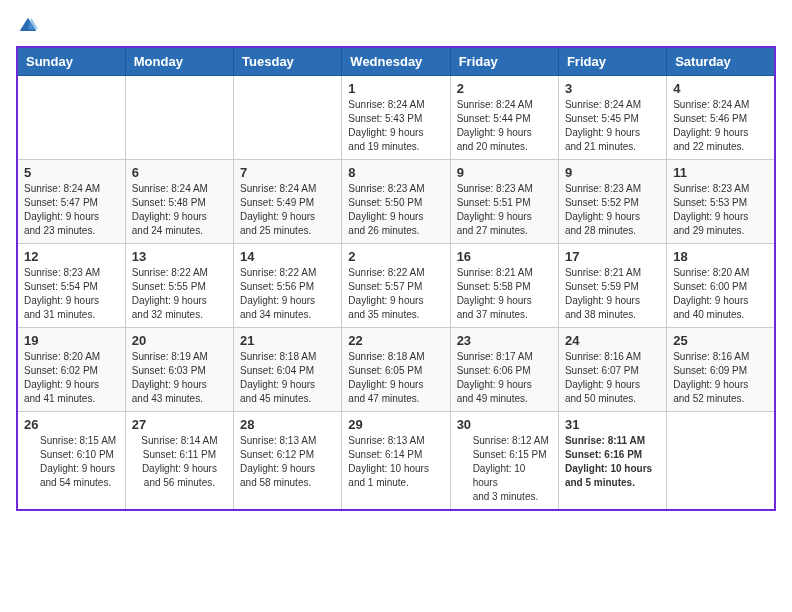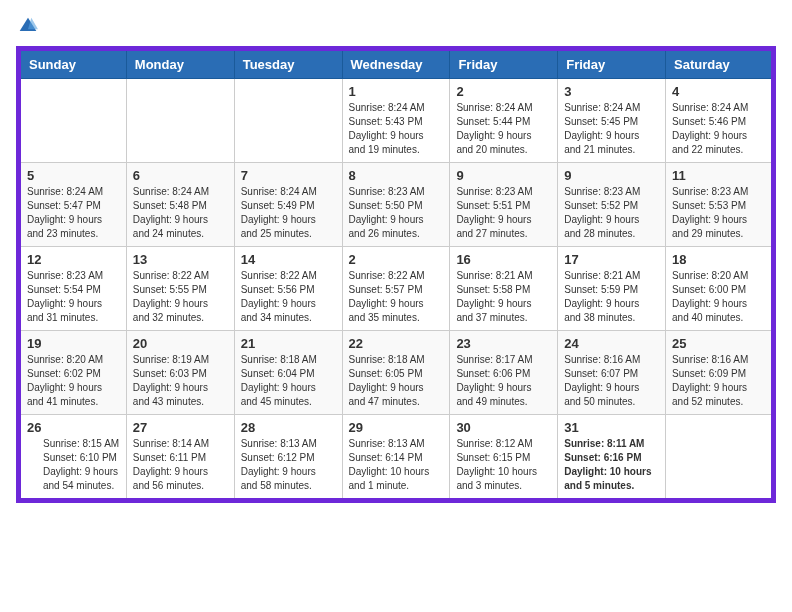--- a/index.html
+++ b/index.html
@@ -48,21 +48,21 @@
       font-weight: bold;
       color: #333;
     }
     .subtitle {
       font-size: 16px;
       color: #555;
     }
     .calendar {
       width: 100%;
       border-collapse: collapse;
-      border: 5px solid #6d28d9;
+      border: 2px solid #6d28d9;
     }
     .calendar th {
       background: #2a6db5;
       color: #fff;
       text-align: left;
       padding: 6px 8px;
       font-size: 13px;
       border: 1px solid #1a5a9a;
     }
     .calendar td {
@@ -314,42 +314,42 @@
       <tr>
         <td>
           <span class="day-number">26</span>
           <div class="day-info" style="white-space: pre-line; margin-left: 16px;">Sunrise: 8:15 AM
 Sunset: 6:10 PM
 Daylight: 9 hours
 and 54 minutes.</div>
         </td>
         <td>
           <span class="day-number">27</span>
-          <div class="day-info" style="white-space: pre-line;">Sunrise: 8:14 AM
+          <div class="day-info" style="white-space: pre-line; text-align: center;">Sunrise: 8:14 AM
 Sunset: 6:11 PM
 Daylight: 9 hours
 and 56 minutes.</div>
         </td>
         <td>
           <span class="day-number">28</span>
           <div class="day-info" style="white-space: pre-line;">Sunrise: 8:13 AM
 Sunset: 6:12 PM
 Daylight: 9 hours
 and 58 minutes.</div>
         </td>
         <td>
           <span class="day-number">29</span>
           <div class="day-info" style="white-space: pre-line;">Sunrise: 8:13 AM
 Sunset: 6:14 PM
 Daylight: 10 hours
 and 1 minute.</div>
         </td>
         <td>
           <span class="day-number">30</span>
-          <div class="day-info" style="white-space: pre-line;">Sunrise: 8:12 AM
+          <div class="day-info" style="white-space: pre-line; margin-left: 16px;">Sunrise: 8:12 AM
 Sunset: 6:15 PM
 Daylight: 10 hours
 and 3 minutes.</div>
         </td>
         <td>
           <span class="day-number">31</span>
           <div class="day-info" style="white-space: pre-line; font-weight: bold;">Sunrise: 8:11 AM
 Sunset: 6:16 PM
 Daylight: 10 hours
 and 5 minutes.</div>

